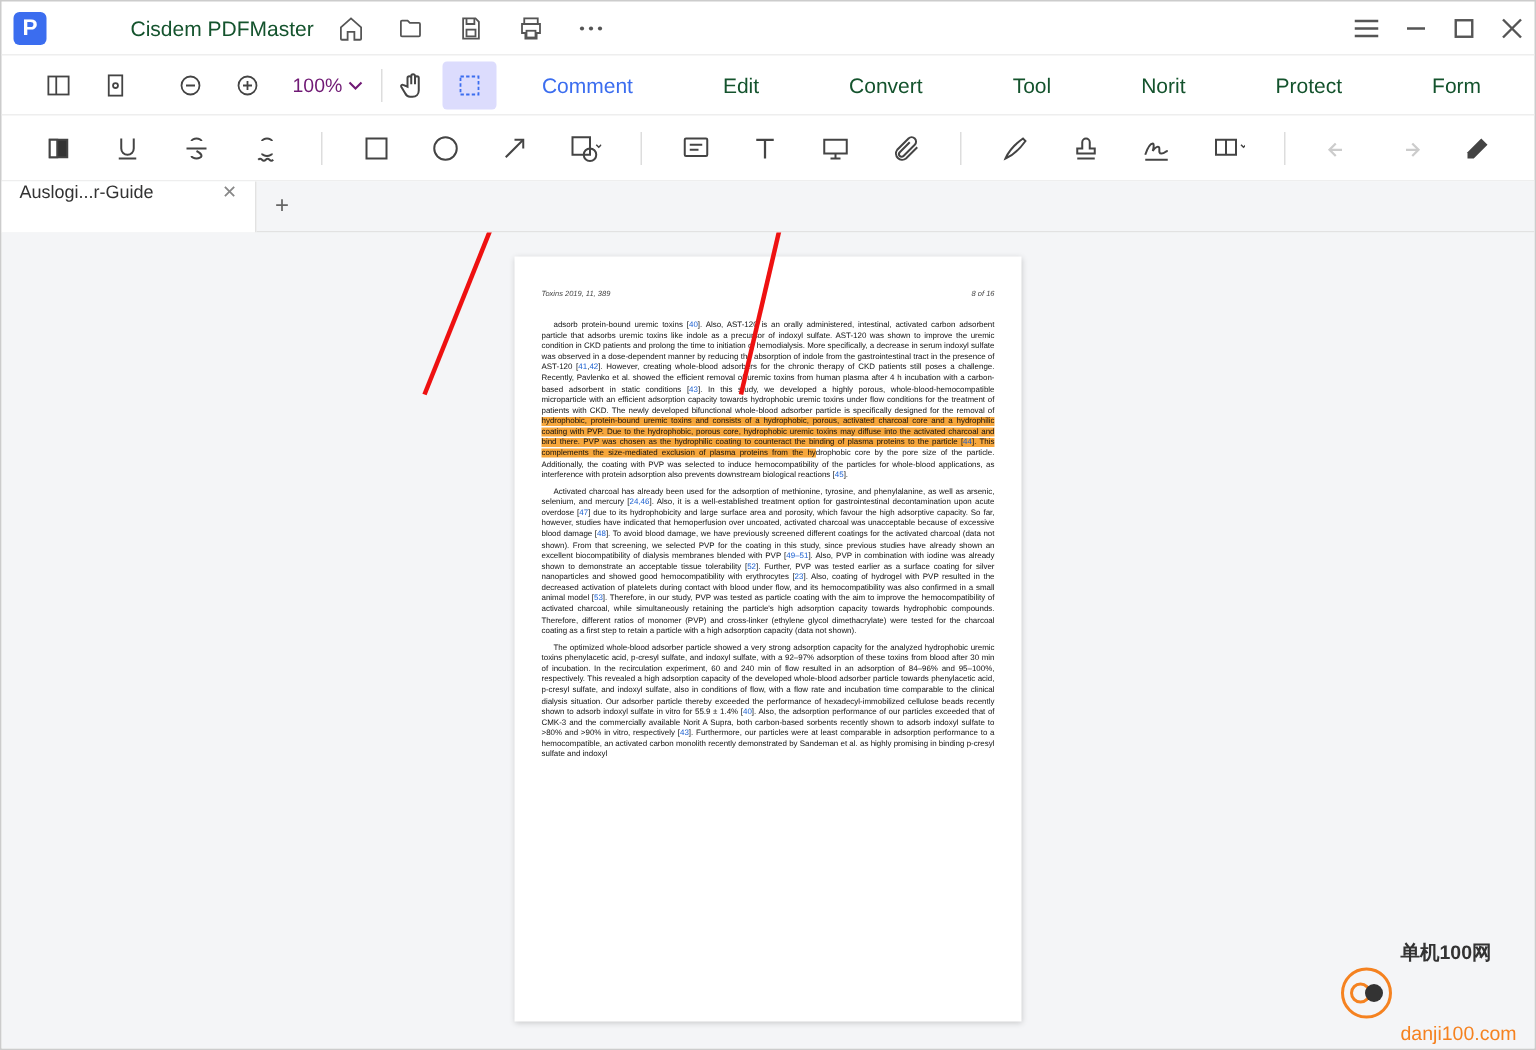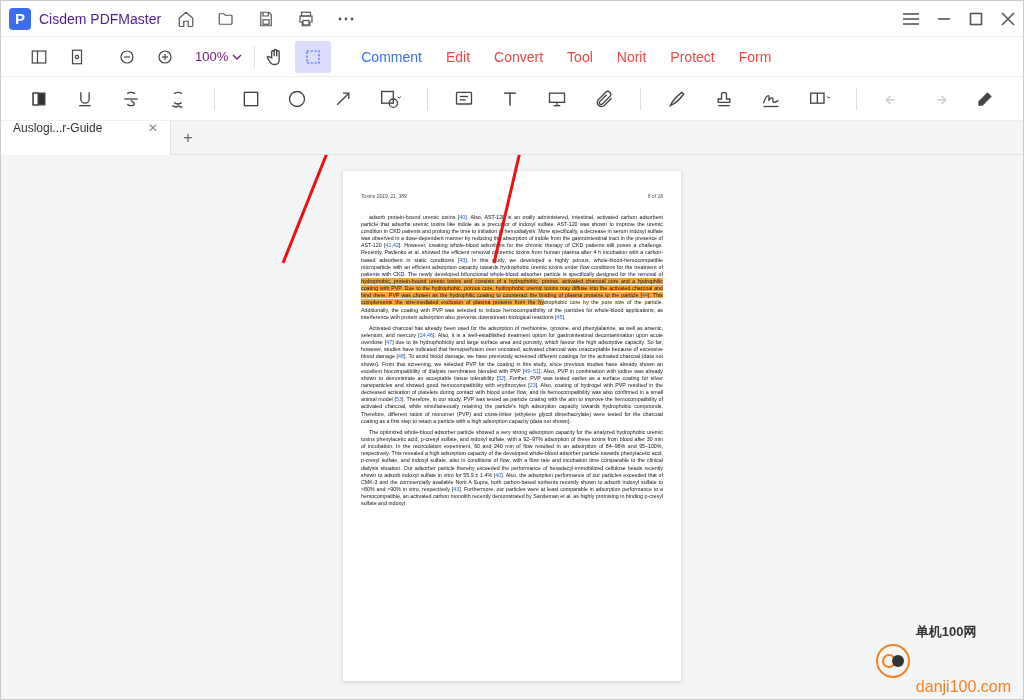--- a/index.html
+++ b/index.html
@@ -1,32 +1,32 @@
 <!DOCTYPE html>
 <html><head>
 <meta charset="utf-8">
 <style>
 * { margin:0; padding:0; box-sizing:border-box; font-family:"Segoe UI",Arial,sans-serif; }
 body { width:1024px; height:700px; background:#fff; overflow:hidden; position:relative; border:1px solid #ccc; }
 .titlebar { height:36px; display:flex; align-items:center; padding:0 8px; border-bottom:1px solid #eee; }
 .logo { width:22px; height:22px; background:#3b6def; border-radius:4px; color:#fff; font-weight:bold; display:flex; align-items:center; justify-content:center; font-size:15px; margin-right:8px; }
-.app-title { font-size:14px; color:#4c1d95; margin-right:16px; }
+.app-title { font-size:14px; color:#14532d; margin-right:16px;margin-left:48px; }
 .title-icons { display:flex; gap:22px; align-items:center; }
 .title-icons span { color:#555; cursor:pointer; }
 .spacer { flex:1; }
 .win-controls { display:flex; gap:18px; align-items:center; }
 .win-controls span { color:#555; cursor:pointer; font-size:14px; }
 svg { display:block; }
 
 .toolbar1 { height:40px; display:flex; align-items:center; padding:0 20px; gap:2px; border-bottom:1px solid #eee; }
 .toolbar1 .ico { width:36px; height:32px; display:flex; align-items:center; justify-content:center; cursor:pointer; color:#444; border-radius:3px; }
 .toolbar1 .ico.active { background:#dcdcfd; }
 .zoom { font-size:13px; color:#701a75; padding:0 10px; display:flex; align-items:center; gap:4px; }
-.menu-items { display:flex; gap:24px; margin-left:28px; }
-.menu-items span { font-size:14px; color:#ef4444; cursor:pointer; }
+.menu-items { display:flex; gap:60px; margin-left:28px; }
+.menu-items span { font-size:14px; color:#14532d; cursor:pointer; }
 .menu-items span.active { color:#3b6def; }
 
 .toolbar2 { height:44px; display:flex; align-items:center; padding:0 28px; gap:26px; border-bottom:1px solid #eee; }
 .toolbar2 .ico { width:22px; height:22px; display:flex; align-items:center; justify-content:center; cursor:pointer; color:#444; }
 .tsep { width:1px; height:22px; background:#ddd; }
 
 .tabbar { height:34px; display:flex; align-items:center; background:#f4f5f7; border-bottom:1px solid #e2e2e2; }
 .tab { height:34px; background:#fff; display:flex; align-items:flex-start; padding:0 12px; font-size:12px; color:#333; gap:10px; border-right:1px solid #e2e2e2; min-width:170px; justify-content:space-between; }
 .tab .x { color:#888; cursor:pointer; }
 .addtab { width:34px; display:flex; align-items:center; justify-content:center; color:#666; cursor:pointer; font-size:16px; }
@@ -39,21 +39,21 @@
 .page .ref { color:#1a5fd0; }
 
 .arrow { position:absolute; pointer-events:none; }
 
 .watermark { position:absolute; right:12px; bottom:3px; display:flex; align-items:center; gap:6px; }
 .watermark .wm-logo { width:34px; height:34px; border:2px solid #f58220; border-radius:50%; display:flex; align-items:center; justify-content:center; position:relative; }
 .watermark .wm-logo::before { content:""; width:10px; height:10px; border:2px solid #f58220; border-radius:50%; position:absolute; left:4px; }
 .watermark .wm-logo::after { content:""; width:12px; height:12px; background:#333; border-radius:50%; position:absolute; right:4px; }
 .wm-text { font-size:13px; line-height:1.1; }
 .wm-text .t1 { color:#333; font-weight:600; }
-.wm-text .t2 { color:#f58220; font-size:16px;margin-top:39px; }
+.wm-text .t2 { color:#f58220; font-size:13px;margin-top:39px; }
 </style>
 </head>
 <body>
 
 <div class="titlebar">
   <div class="logo">P</div>
   <div class="app-title">Cisdem PDFMaster</div>
   <div class="title-icons">
     <span>
         <svg width="18" height="18" viewBox="0 0 24 24" fill="none" stroke="currentColor" stroke-width="1.6">

